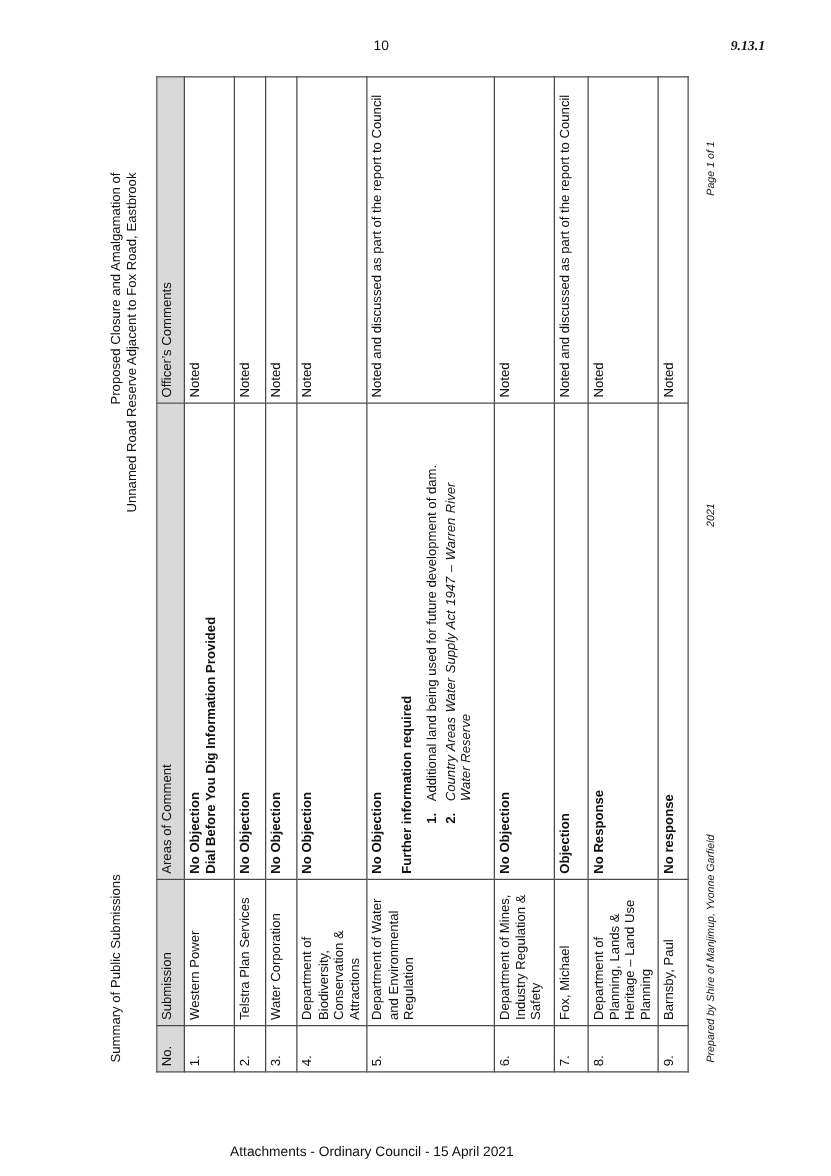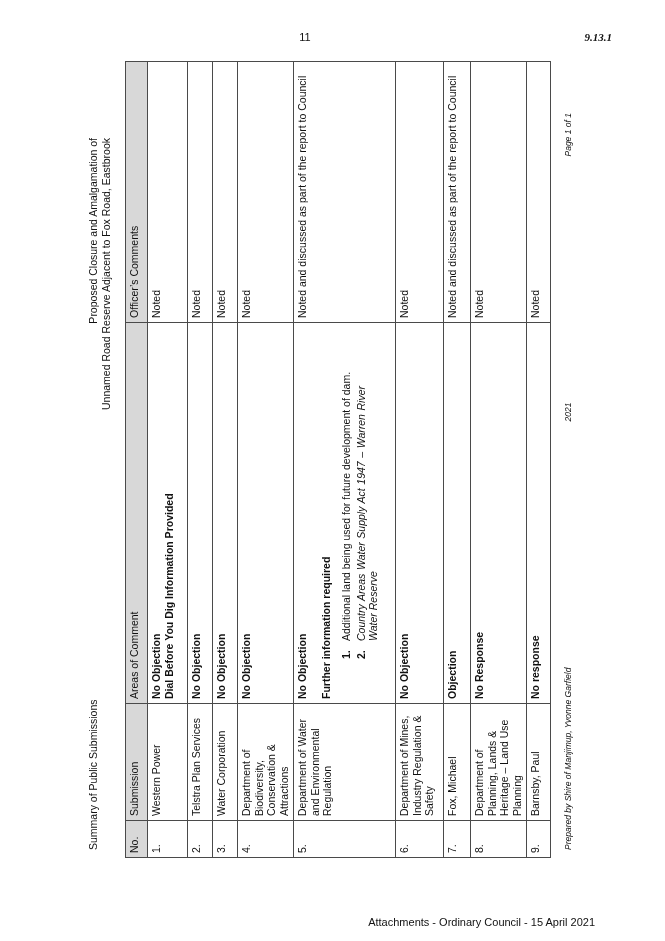--- a/index.html
+++ b/index.html
@@ -40,27 +40,27 @@
   .areas-list{margin-top:8px;}
   .list-item{display:flex;margin-bottom:2px;}
   .li-num{font-weight:bold;width:18px;margin-left:40px;flex:none;}
   .li-text{flex:1;}
   .li-text.italic{font-style:italic;text-align:justify;max-width:255px;}
   .comment.justified{text-align:justify;}
   
   .doc-footer{display:flex;justify-content:space-between;margin-top:12px;
     padding:0 25px 0 8px;font-size:8.5px;font-style:italic;line-height:10px;}
   
-  .page-footer{position:absolute;top:916px;left:0;width:595px;text-align:right;font-size:11px;}
+  .page-footer{position:absolute;top:916px;left:0;width:595px;text-align:center;font-size:11px;}
 </style>
 </head>
 <body>
 
 <div class="page-header">
-  <span class="page-num">11</span>
+  <span class="page-num">10</span>
   <span class="item-ref">9.13.1</span>
 </div>
 
 <div class="doc">
   <div class="doc-header">
     <div class="summary-title">Summary of Public Submissions</div>
     <div class="main-title">
       <div>Proposed Closure and Amalgamation of</div>
       <div>Unnamed Road Reserve Adjacent to Fox Road, Eastbrook</div>
     </div>

